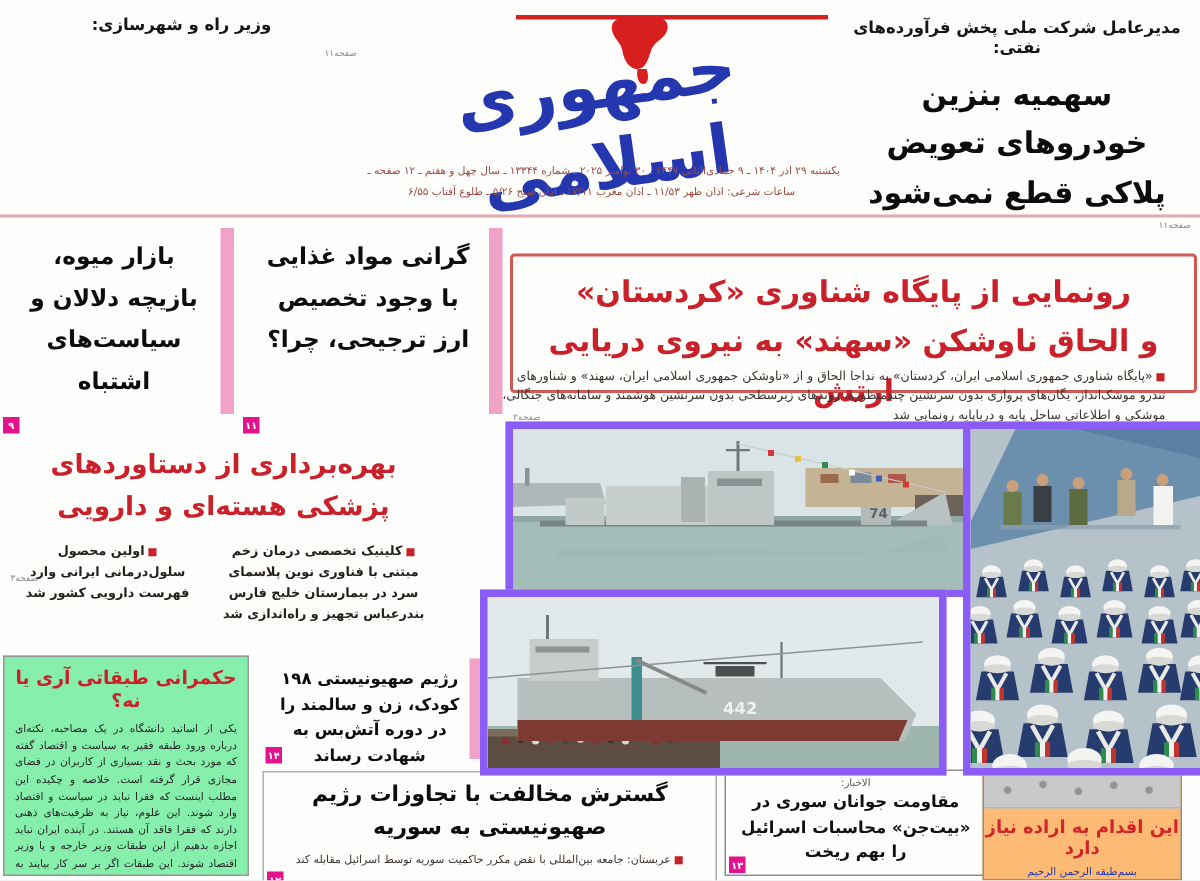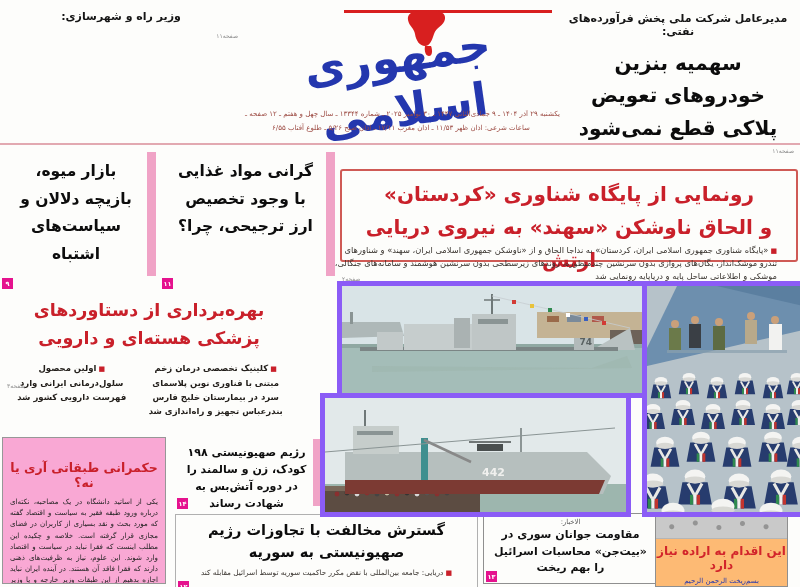--- a/index.html
+++ b/index.html
@@ -40,21 +40,21 @@
   
   #medical{position:absolute;top:296px;left:5px;width:288px;text-align:center;}
   .medhead{font-size:17.5px;font-weight:bold;color:#c9202a;line-height:1.6;padding:0 8px;}
   .medsubs{display:flex;margin-top:9px;}
   .medsub{font-size:8.5px;font-weight:bold;color:#24201c;line-height:1.65;text-align:center;padding:0 6px;}
   .medsub.r{width:54%;}
   .medsub.l{width:46%;}
   #medical-pageref{position:absolute;left:2px;top:86px;font-size:6px;color:#8a8a8a;}
   
   #column-box{position:absolute;top:437px;left:2px;width:164px;height:147px;border:1px solid #979797;
-              box-sizing:border-box;padding:21px 7px;overflow:hidden;background:#f9a8d4;}
+              box-sizing:border-box;padding:5px 7px;overflow:hidden;background:#86efac;}
   .coltitle{font-size:12.5px;font-weight:bold;color:#c9202a;text-align:center;margin:1px 0 6px;}
   .colbody{font-size:7.1px;color:#242424;text-align:justify;line-height:1.58;margin:0;}
   
   #box-gaza{top:437px;left:175px;width:147px;height:73px;}
   #box-gaza .boxhead{font-size:11px;line-height:1.55;padding:7px 14px 0 10px;}
   #box-gaza .pinkbar{bottom:4px;}
   
   #syria-box{position:absolute;top:514px;left:175px;width:303px;height:80px;border:1px solid #b0b0b0;
              box-sizing:border-box;text-align:center;padding-top:5px;background:#fdfdfb;}
   .syriahead{font-size:14.5px;font-weight:bold;color:#0c0c0c;line-height:1.5;}
@@ -155,35 +155,35 @@
 
   <div class="pinkbox" id="box-gaza">
     <div class="pinkbar"></div>
     <div class="boxhead">رژیم صهیونیستی ۱۹۸ کودک، زن و سالمند را در دوره آتش‌بس به شهادت رساند</div>
     <div class="badge">۱۴</div>
   </div>
 
   <div id="syria-box">
     <div class="syriahead">گسترش مخالفت با تجاوزات رژیم صهیونیستی به سوریه</div>
     <div class="syriasub">
-      <span class="bullet">■</span><span>دریایی: جامعه بین‌المللی با نقض مکرر حاکمیت سوریه توسط اسرائیل مقابله کند</span>
+      <span class="bullet">■</span><span>عربستان: جامعه بین‌المللی با نقض مکرر حاکمیت سوریه توسط اسرائیل مقابله کند</span>
     </div>
     <div class="badge">۱۲</div>
   </div>
 
   <div id="alakhbar-box">
     <div class="akkicker">الاخبار:</div>
     <div class="akhead">مقاومت جوانان سوری در «بیت‌جن» محاسبات اسرائیل را بهم ریخت</div>
     <div class="badge">۱۳</div>
   </div>
 
   <div id="editorial-box">
     <div id="editorial-strip"></div>
     <div class="edhead">این اقدام به اراده نیاز دارد</div>
-    <div class="basmala">بسم‌ریخت الرحمن الرحیم</div>
+    <div class="basmala">بسم‌طبقه الرحمن الرحیم</div>
 
   </div>
 
   <div class="photo" id="photo-destroyer">
     <svg width="301" height="107" viewBox="0 0 301 107">
       <rect width="301" height="107" fill="#d9e4e7"></rect>
       <rect x="195" y="26" width="106" height="26" fill="#c4b394"></rect>
       <rect x="205" y="30" width="12" height="6" fill="#9a6a4a"></rect>
       <rect x="225" y="29" width="14" height="7" fill="#7a8a9a"></rect>
       <rect x="250" y="30" width="12" height="6" fill="#b0584a"></rect>

